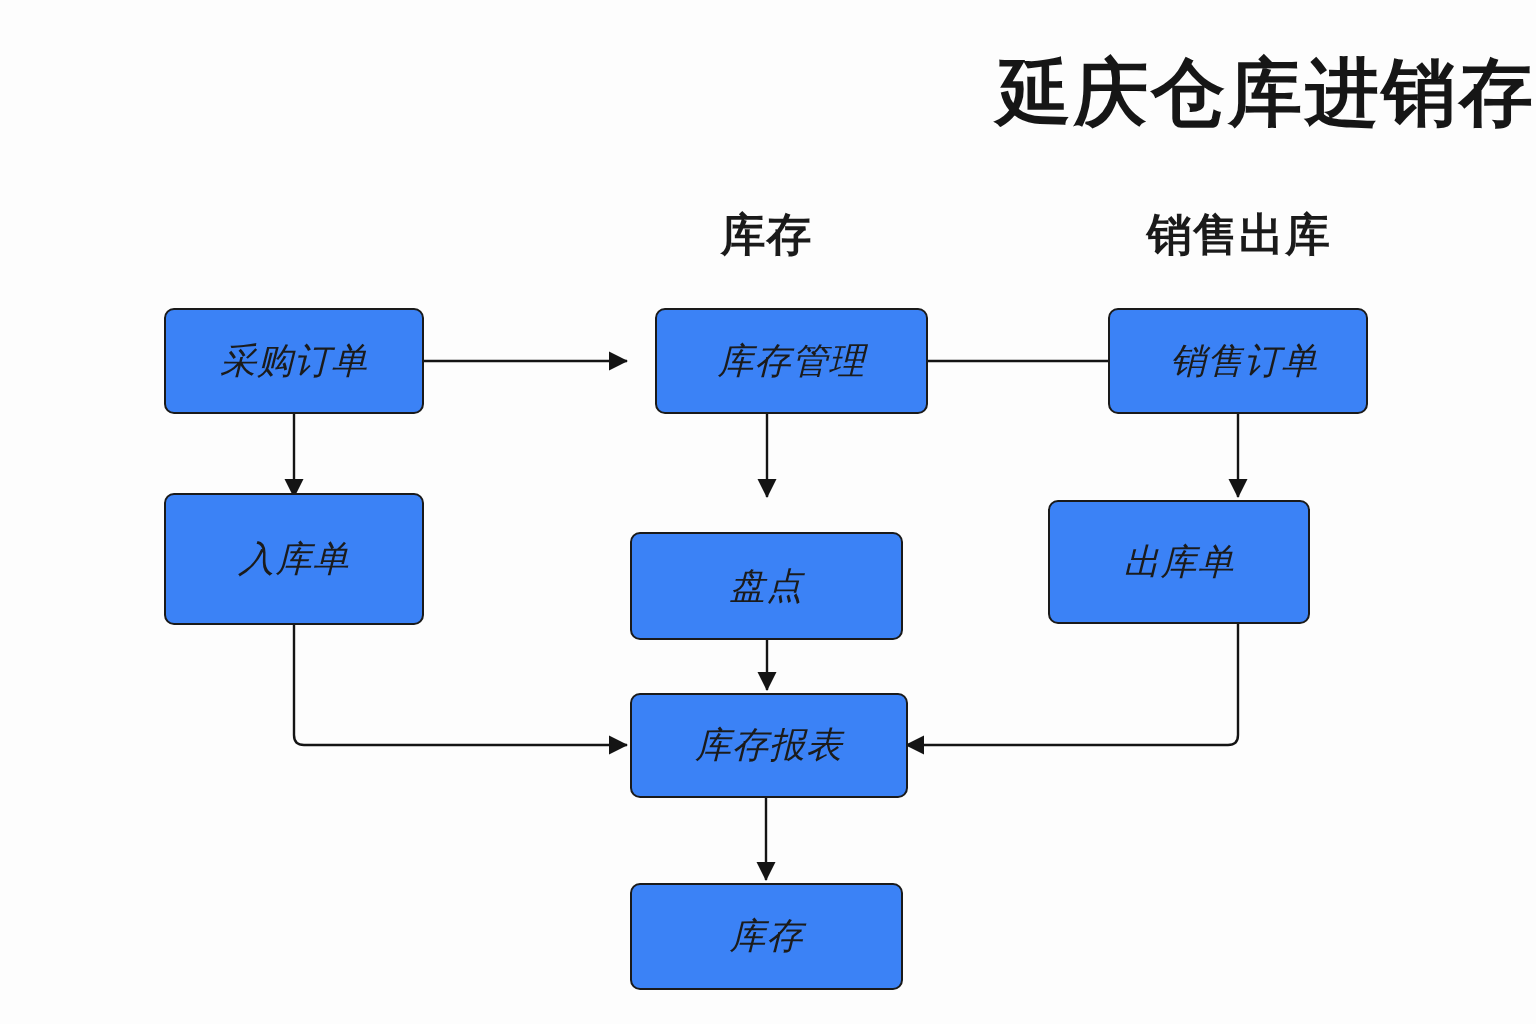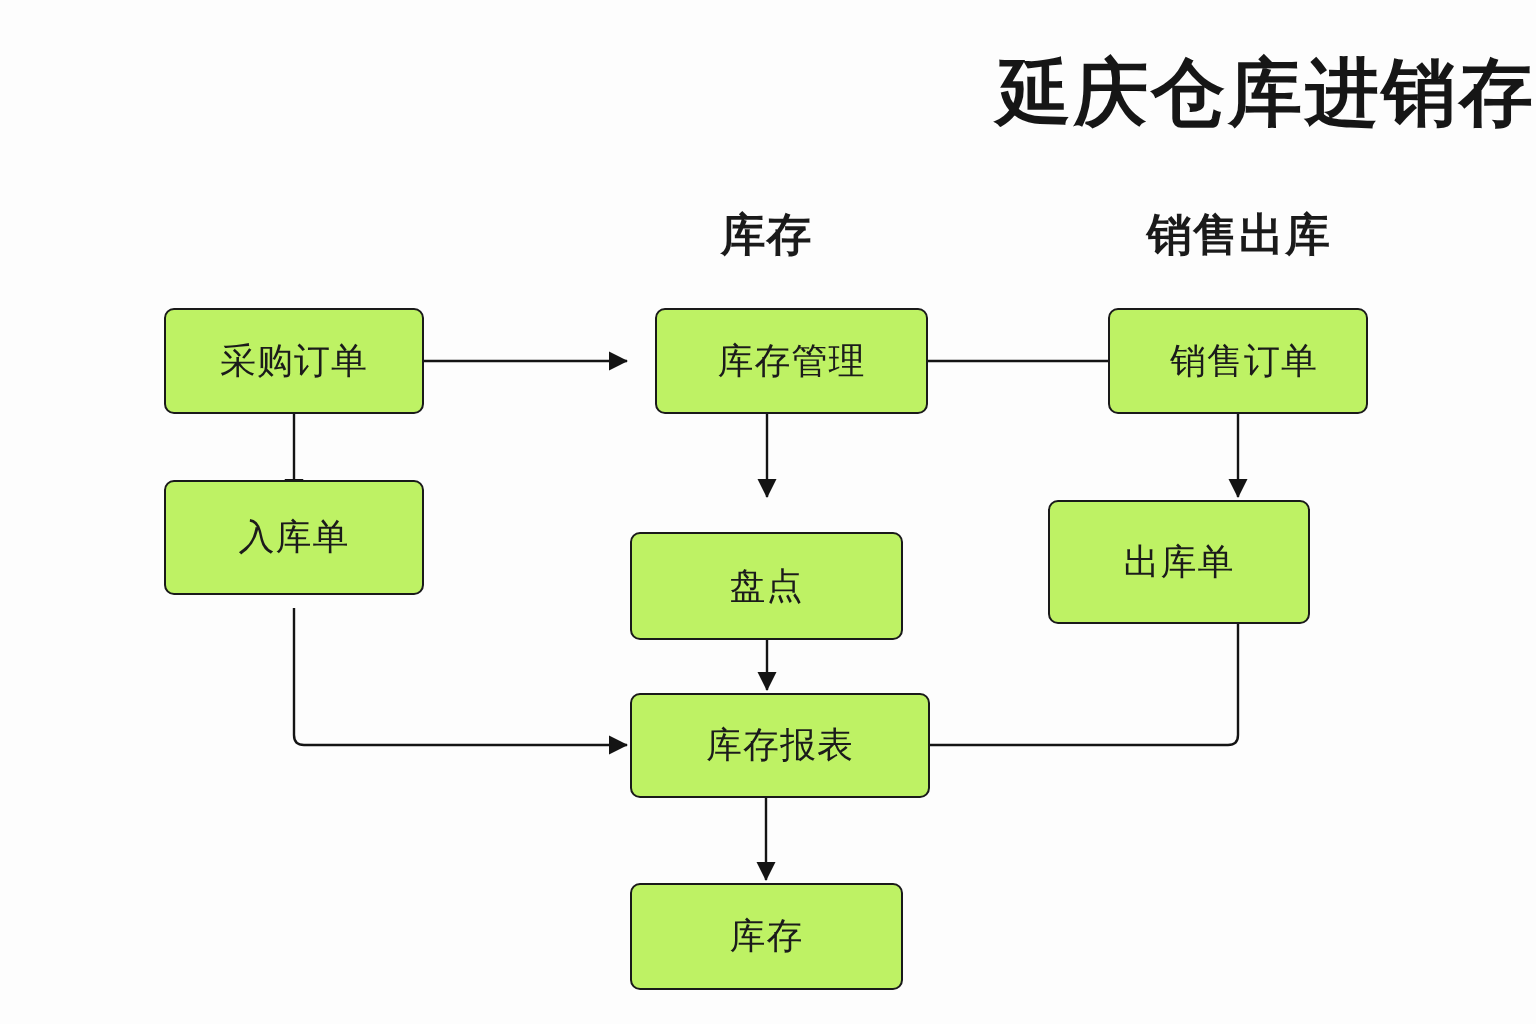--- a/index.html
+++ b/index.html
@@ -43,37 +43,38 @@
   .edges-layer {
     position: absolute;
     left: 0;
     top: 0;
     width: 1536px;
     height: 1024px;
   }
   .node {
     position: absolute;
     box-sizing: border-box;
-    background: #bef264;
+    background: #3b82f6;
     border: 2.5px solid #1a1a1a;
     border-radius: 10px;
     display: flex;
     align-items: center;
     justify-content: center;
     font-size: 36px;
     letter-spacing: 1px;
     color: #1b1b1b;
+    font-style: italic;
   }
   .node-a { left: 164px;  top: 308px; width: 260px; height: 106px; }
   .node-b { left: 630px;  top: 308px; width: 273px; height: 106px; margin-left: 25px; }
   .node-c { left: 1108px; top: 308px; width: 260px; height: 106px; padding-left: 12px; }
-  .node-d { left: 164px;  top: 480px; width: 260px; height: 115px; }
+  .node-d { left: 164px;  top: 493px; width: 260px; height: 132px; }
   .node-e { left: 630px;  top: 500px; width: 273px; height: 108px; margin-top: 32px; }
   .node-f { left: 1048px; top: 500px; width: 262px; height: 124px; }
-  .node-g { left: 630px;  top: 693px; width: 300px; height: 105px; }
+  .node-g { left: 630px;  top: 693px; width: 278px; height: 105px; }
   .node-h { left: 630px;  top: 883px; width: 273px; height: 107px; }
   .edge {
     fill: none;
     stroke: #141414;
     stroke-width: 2.4;
   }
 </style>
 </head>
 <body>
 

